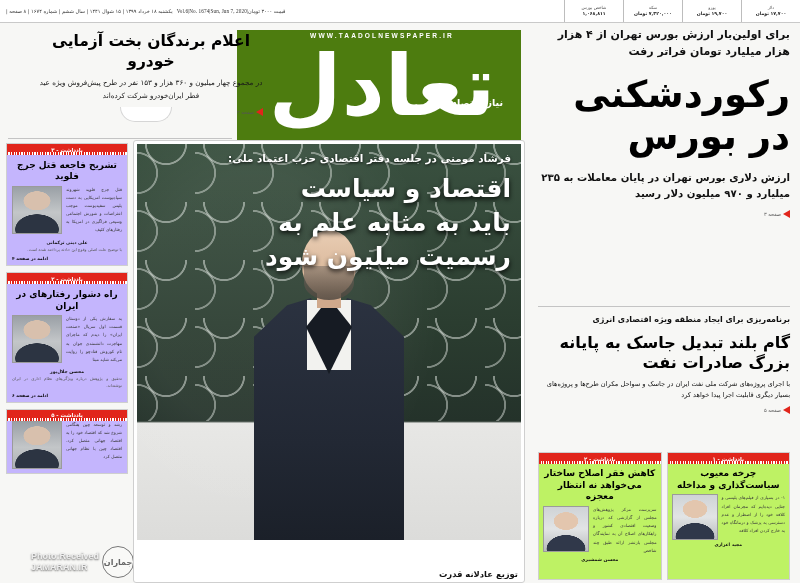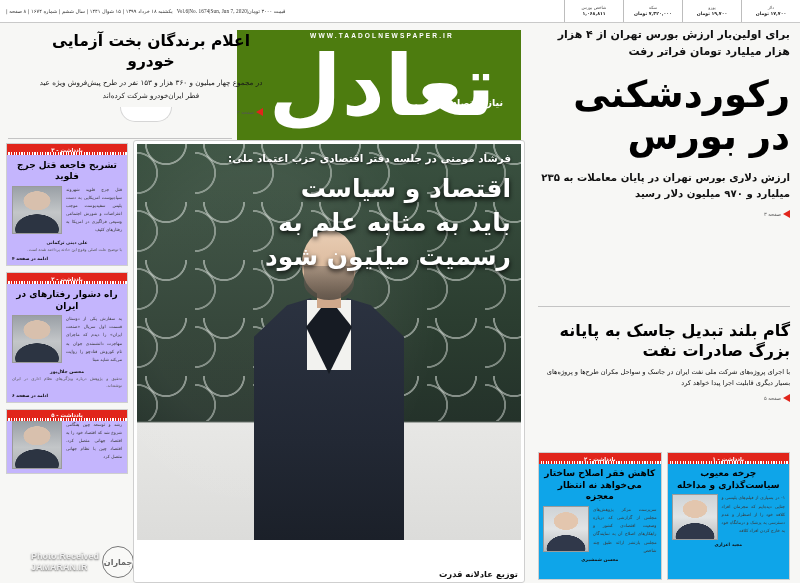--- a/index.html
+++ b/index.html
@@ -241,21 +241,21 @@
   .pc-text{font-size:9px;line-height:1.25;color:#efefef;font-weight:bold;
     direction:ltr;text-align:left;text-shadow:0 1px 2px rgba(0,0,0,.7);
     font-family:"Liberation Sans",sans-serif;}
 
   
   .botcards{
     position:absolute;top:452px;right:10px;width:252px;height:128px;
     display:flex;gap:5px;direction:rtl;
   }
   .botcard{
-    flex:1;background:#0ea5e9;border:1px solid #cfcfcf;overflow:hidden;position:relative;
+    flex:1;background:#bef264;border:1px solid #cfcfcf;overflow:hidden;position:relative;
   }
   .bc-title{
     font-size:9px;line-height:1.3;font-weight:bold;color:#000;
     text-align:center;padding:4px 4px 3px;letter-spacing:-.2px;
   }
   .bc-body{display:flex;gap:4px;padding:0 4px;align-items:flex-start;}
   .bc-text{flex:1;font-size:4.4px;line-height:1.85;color:#3a3a3a;text-align:justify;}
   .bc-photo{
     width:44px;height:44px;flex:none;background:#b5b5b5;border:1px solid #9b9b9b;
     position:relative;overflow:hidden;
@@ -322,20 +322,21 @@
     <div class="head">رکوردشکنی در بورس</div>
     <div class="deck">ارزش دلاری بورس تهران در پایان معاملات به ۲۳۵ میلیارد و ۹۷۰ میلیون دلار رسید</div>
     <div class="pagemark">
       <span class="tri"></span>
       <span class="pg">صفحه ۳</span>
     </div>
   </div>
   <div class="hrule" style="top:306px;right:10px;width:252px;"></div>
 
   <div class="second">
+    <div class="kick">برنامه‌ریزی برای ایجاد منطقه ویژه اقتصادی انرژی</div>
     <div class="head">گام بلند تبدیل جاسک به پایانه بزرگ صادرات نفت</div>
     <div class="deck">با اجرای پروژه‌های شرکت ملی نفت ایران در جاسک و سواحل مکران طرح‌ها و پروژه‌های بسیار دیگری قابلیت اجرا پیدا خواهد کرد</div>
     <div class="pagemark">
       <span class="tri"></span>
       <span class="pg">صفحه ۵</span>
     </div>
   </div>
 
   <div class="notecol">
 

